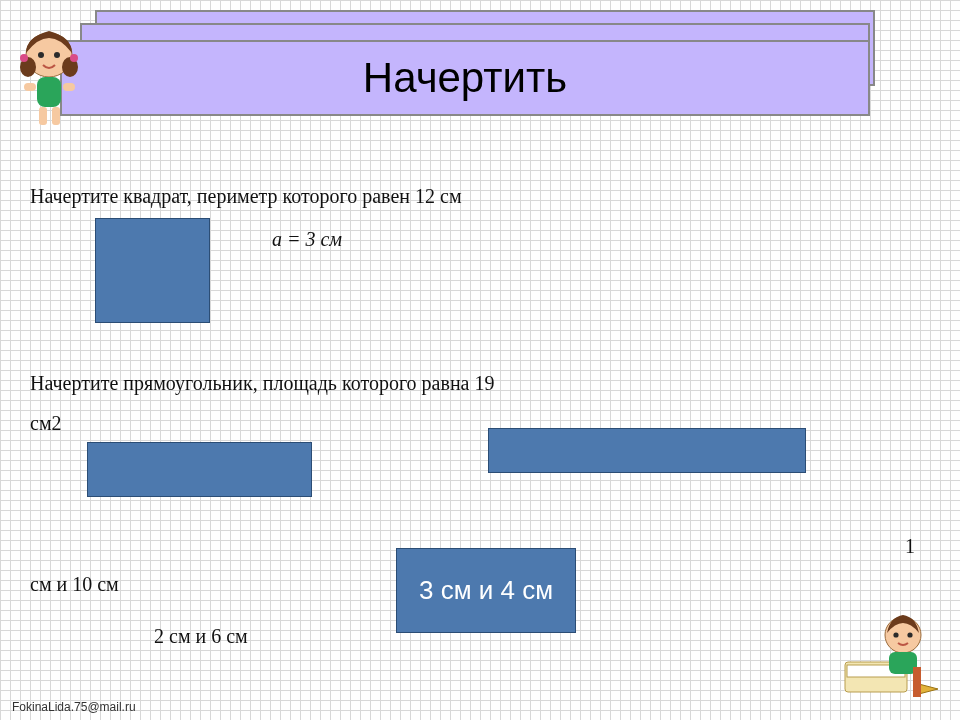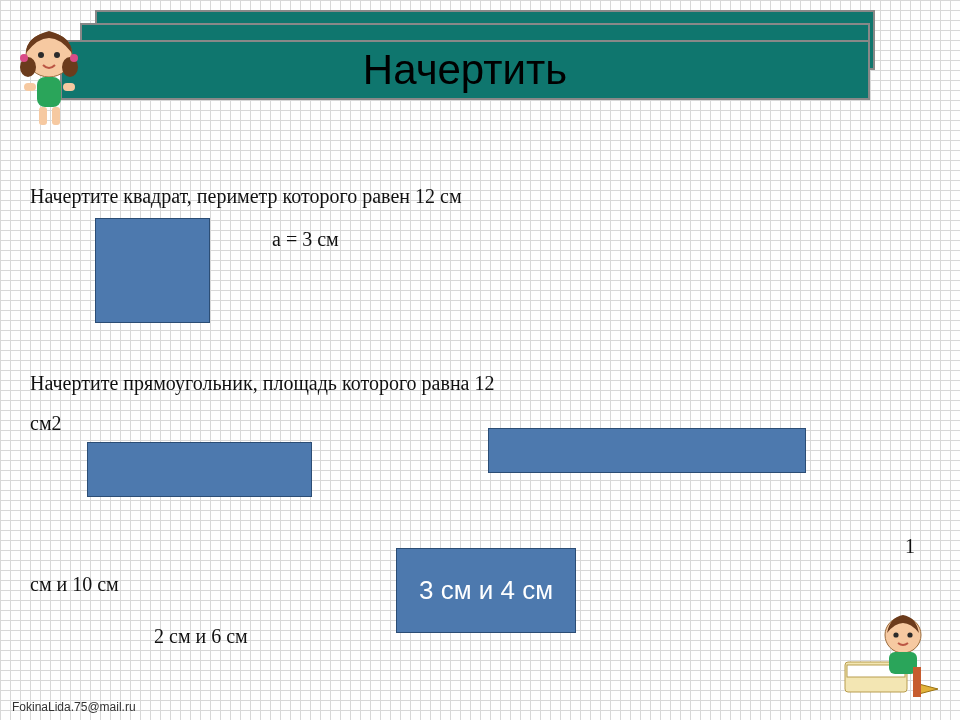--- a/index.html
+++ b/index.html
@@ -12,23 +12,23 @@
   background-size: 10px 10px;
   background-color: #fff;
   font-family: "Times New Roman", serif;
   position: relative;
   overflow: hidden;
 }
 
 
 .title-stack .card {
   position: absolute;
-  background: #0f766e;
+  background: #c4b5fd;
   border: 2px solid #888;
-  height: 60px;
+  height: 76px;
 }
 .card-back   { top: 10px; left: 95px; width: 780px; }
 .card-mid    { top: 23px; left: 80px; width: 790px; }
 .card-front  {
   top: 40px; left: 60px; width: 810px; height: 70px;
   display: flex; align-items: center; justify-content: center;
   font-size: 42px;
   font-family: Arial, sans-serif;
 }
 
@@ -44,21 +44,21 @@
   width: 95px; height: 95px;
 }
 
 
 .line {
   position: absolute;
   font-size: 20px;
   color: #111;
   white-space: nowrap;
 }
-.italic { }
+.italic { font-style: italic; }
 
 
 .box {
   position: absolute;
   background: #4d79ae;
   border: 1px solid #2b4d75;
 }
 .box-label {
   position: absolute;
   background: #4d79ae;
@@ -126,21 +126,21 @@
   <rect x="70" y="60" width="8" height="30" fill="#c75c2f"></rect>
 </svg>
 </div>
 
 <div class="line" style="top:185px;left:30px">Начертите квадрат, периметр которого равен 12 см</div>
 
 <div class="box" style="top:218px;left:95px;width:115px;height:105px"></div>
 
 <div class="line italic" style="top:228px;left:272px">a = 3 см</div>
 
-<div class="line" style="top:372px;left:30px">Начертите прямоугольник, площадь которого равна 12</div>
+<div class="line" style="top:372px;left:30px">Начертите прямоугольник, площадь которого равна 19</div>
 <div class="line" style="top:412px;left:30px">см2</div>
 
 <div class="box" style="top:442px;left:87px;width:225px;height:55px"></div>
 <div class="box" style="top:428px;left:488px;width:318px;height:45px"></div>
 
 <div class="line" style="top:535px;left:905px">1</div>
 <div class="line" style="top:573px;left:30px">см и 10 см</div>
 <div class="line" style="top:625px;left:154px">2 см и 6 см</div>
 
 <div class="box-label" style="top:548px;left:396px;width:180px;height:85px">

